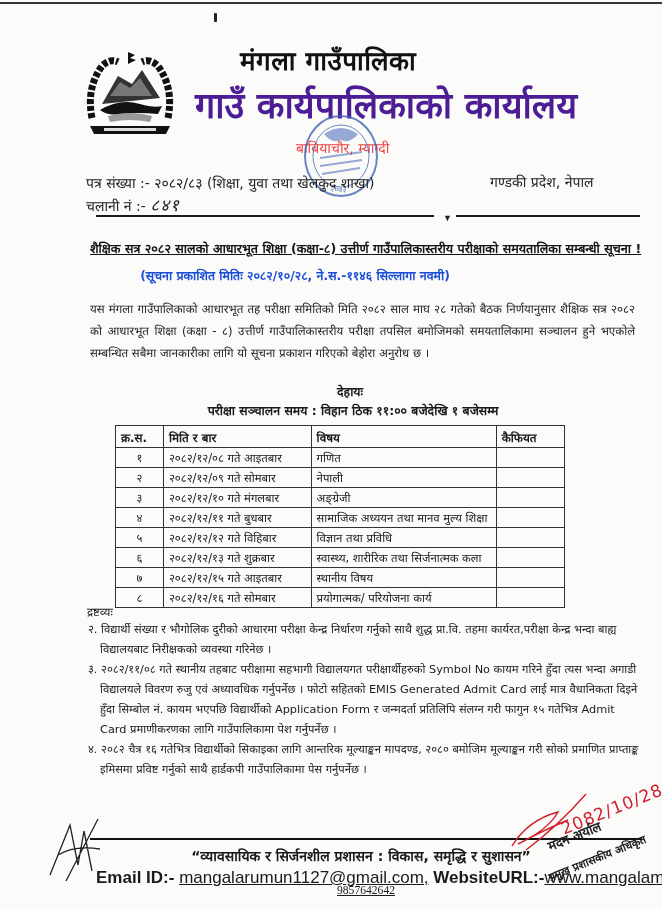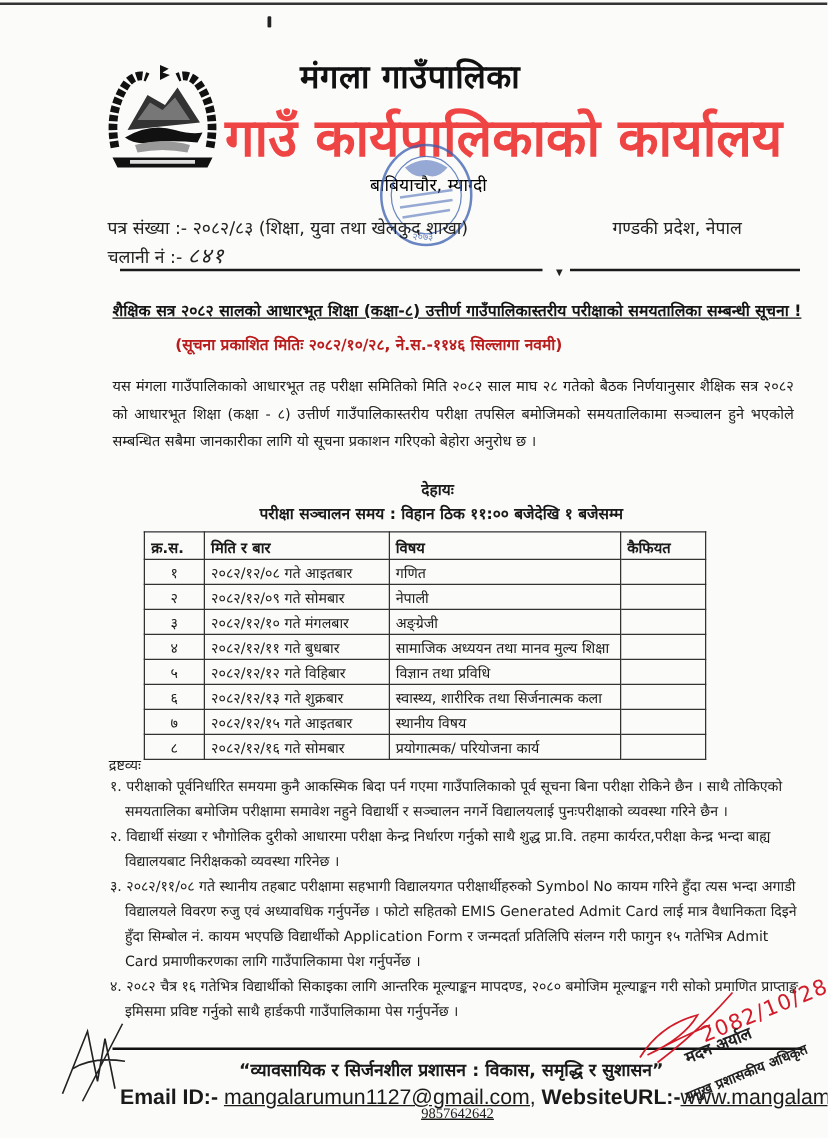--- a/index.html
+++ b/index.html
@@ -10,38 +10,38 @@
       color: #1a1a1a;
       position: relative;
     }
     .page { position: absolute; left: 0; top: 0; width: 662px; height: 910px; }
     .top-rule { position: absolute; left: 0; top: 2px; width: 662px; height: 2px; background: #333; }
     .speck { position: absolute; left: 214px; top: 13px; width: 3px; height: 9px; background: #222; border-radius: 1px; }
 
     .emblem { position: absolute; left: 80px; top: 48px; width: 100px; height: 92px; }
     .org-name { position: absolute; left: 240px; top: 42px; width: 360px; text-align: left;
       font-family: "DejaVu Sans", sans-serif; font-size: 26px; font-weight: bold; color: #111; letter-spacing: 0.5px; }
-    .office-name { position: absolute; left: 180px; top: 80px; width: 440px;
-      font-family: "DejaVu Sans", sans-serif; font-size: 42px; font-weight: bold; color: #ef4444; white-space: nowrap; }
+    .office-name { position: absolute; left: 195px; top: 80px; width: 440px;
+      font-family: "DejaVu Sans", sans-serif; font-size: 36px; font-weight: bold; color: #4c1d95; white-space: nowrap; }
     .address { position: absolute; left: 296px; top: 138px;
-      font-family: "DejaVu Sans", sans-serif; font-size: 14px; color: #000000; }
+      font-family: "DejaVu Sans", sans-serif; font-size: 14px; color: #ef4444; }
 
     .stamp { position: absolute; left: 300px; top: 112px; width: 82px; height: 92px; opacity: 0.75; }
 
     .meta-left { position: absolute; left: 86px; top: 172px; font-size: 14px; line-height: 22px; font-family: "DejaVu Sans", sans-serif; color: #222; }
     .meta-left .hand { font-family: "DejaVu Serif", serif; font-size: 17px; font-style: italic; letter-spacing: 1px; }
     .meta-right { position: absolute; left: 490px; top: 172px; font-size: 14px; font-family: "DejaVu Sans", sans-serif; color: #222; }
     .rule-left { position: absolute; left: 96px; top: 215px; width: 338px; height: 2px; background: #1a1a1a; }
     .rule-right { position: absolute; left: 456px; top: 215px; width: 184px; height: 2px; background: #1a1a1a; }
     .rule-tick { position: absolute; left: 443px; top: 213px; font-size: 9px; color: #222; }
 
     .subject { position: absolute; left: 90px; top: 240px; width: 540px; font-family: "DejaVu Sans", sans-serif;
       font-size: 12.6px; font-weight: bold; text-decoration: underline; white-space: nowrap; color: #151515; }
     .pubdate { position: absolute; left: 0; width: 590px; top: 267px; text-align: center;
-      font-family: "DejaVu Sans", sans-serif; font-size: 12.4px; font-weight: bold; color: #b91c1c; }
+      font-family: "DejaVu Sans", sans-serif; font-size: 12.4px; font-weight: bold; color: #1d4ed8; }
 
     .intro { position: absolute; left: 90px; top: 298px; width: 545px; font-family: "DejaVu Sans", sans-serif;
       font-size: 11.6px; line-height: 22px; color: #1c1c1c; text-align: justify; }
 
     .dehay { position: absolute; left: 12px; width: 662px; top: 383px; text-align: center; padding-left: 14px; box-sizing: border-box;
       font-family: "DejaVu Sans", sans-serif; font-size: 12.4px; font-weight: bold; }
     .exam-time { position: absolute; left: 0; width: 662px; top: 402px; text-align: center; padding-left: 44px; box-sizing: border-box;
       font-family: "DejaVu Sans", sans-serif; font-size: 12.4px; font-weight: bold; }
 
     table.schedule { position: absolute; left: 115px; top: 425px; width: 450px; border-collapse: collapse;
@@ -186,21 +186,20 @@
         <td class="sn">८</td>
         <td class="date">२०८२/१२/१६  गते सोमबार</td>
         <td class="subj">प्रयोगात्मक/ परियोजना कार्य</td>
         <td class="remark"></td>
       </tr>
     </tbody>
   </table>
 
   <div class="notes-title">द्रष्टव्यः</div>
   <div class="notes">
-    <p class="note">१. परीक्षाको पूर्वनिर्धारित समयमा कुनै आकस्मिक बिदा पर्न गएमा गाउँपालिकाको पूर्व सूचना बिना परीक्षा रोकिने छैन । साथै तोकिएको समयतालिका बमोजिम परीक्षामा समावेश नहुने विद्यार्थी र सञ्चालन नगर्ने विद्यालयलाई पुनःपरीक्षाको व्यवस्था गरिने छैन ।</p>
     <p class="note">२. विद्यार्थी संख्या र भौगोलिक दुरीको आधारमा परीक्षा केन्द्र निर्धारण गर्नुको साथै शुद्ध प्रा.वि. तहमा कार्यरत,परीक्षा केन्द्र भन्दा बाह्य विद्यालयबाट  निरीक्षकको व्यवस्था गरिनेछ ।</p>
     <p class="note">३. २०८२/११/०८ गते स्थानीय तहबाट परीक्षामा सहभागी विद्यालयगत परीक्षार्थीहरुको  Symbol No कायम गरिने हुँदा त्यस भन्दा अगाडी विद्यालयले विवरण रुजु एवं अध्यावधिक गर्नुपर्नेछ । फोटो सहितको EMIS Generated Admit Card लाई मात्र वैधानिकता दिइने हुँदा सिम्बोल नं. कायम भएपछि विद्यार्थीको Application Form र जन्मदर्ता प्रतिलिपि संलग्न गरी फागुन १५ गतेभित्र Admit  Card प्रमाणीकरणका लागि गाउँपालिकामा पेश  गर्नुपर्नेछ ।</p>
     <p class="note">४. २०८२ चैत्र १६ गतेभित्र विद्यार्थीको सिकाइका लागि आन्तरिक मूल्याङ्कन मापदण्ड, २०८० बमोजिम मूल्याङ्कन गरी सोको  प्रमाणित प्राप्ताङ्क इमिसमा प्रविष्ट गर्नुको साथै हार्डकपी गाउँपालिकामा पेस गर्नुपर्नेछ ।</p>
   </div>
 
   <svg class="signature-left" viewBox="0 0 70 80">
     <path d="M10 70 L30 20 L38 60 L44 26 L52 66 M18 50 Q34 40 60 44 M26 76 L58 14" fill="none" stroke="#222" stroke-width="1.3"></path>
   </svg>
 
   <div class="footer-rule"></div>

